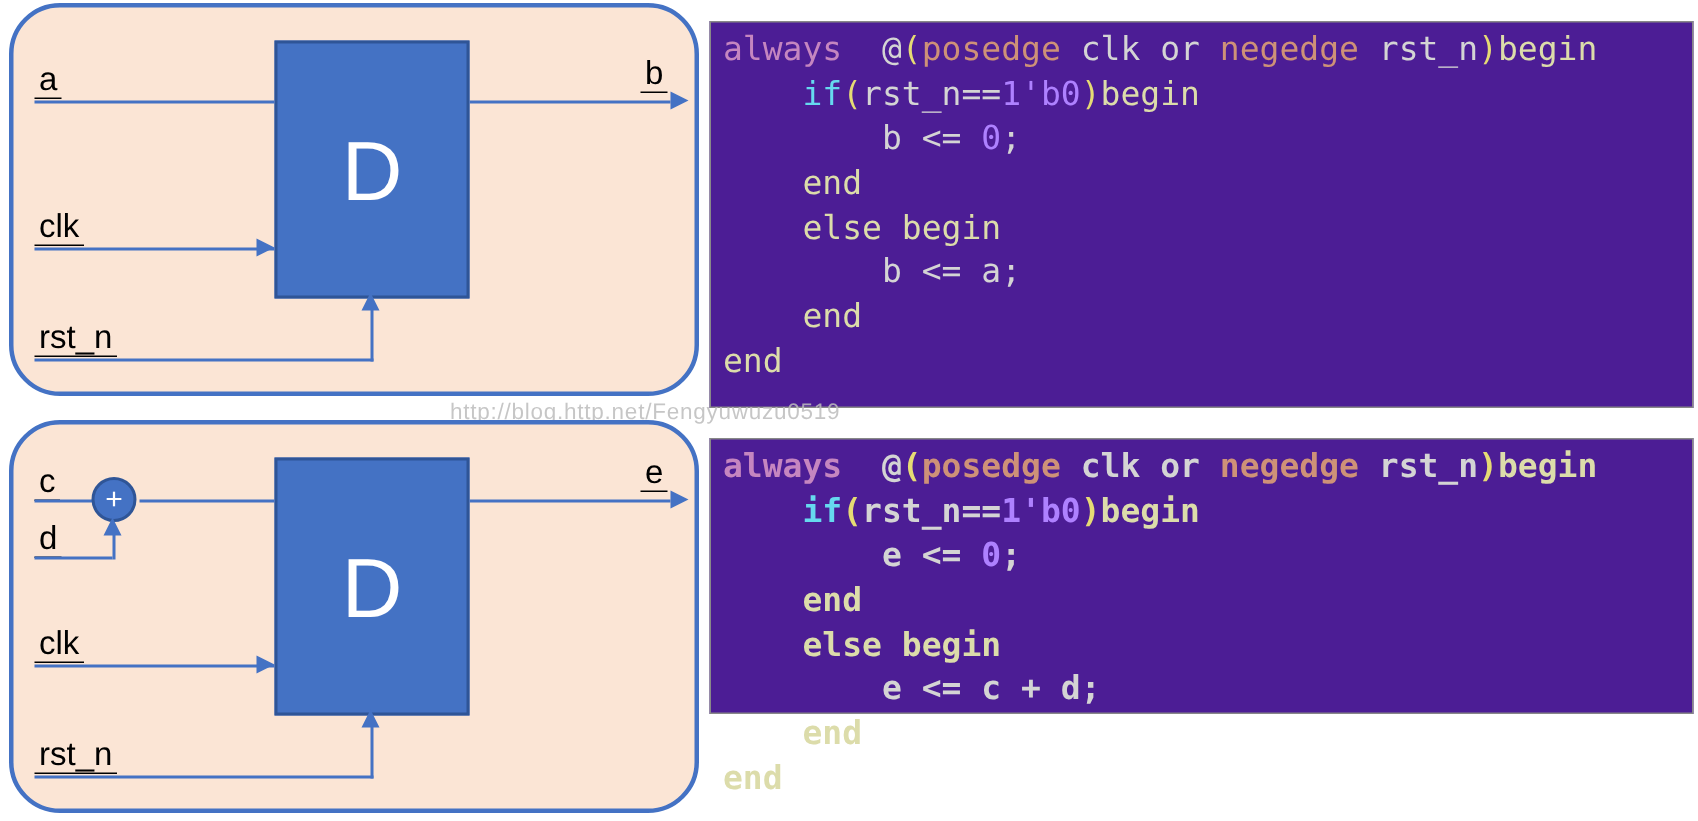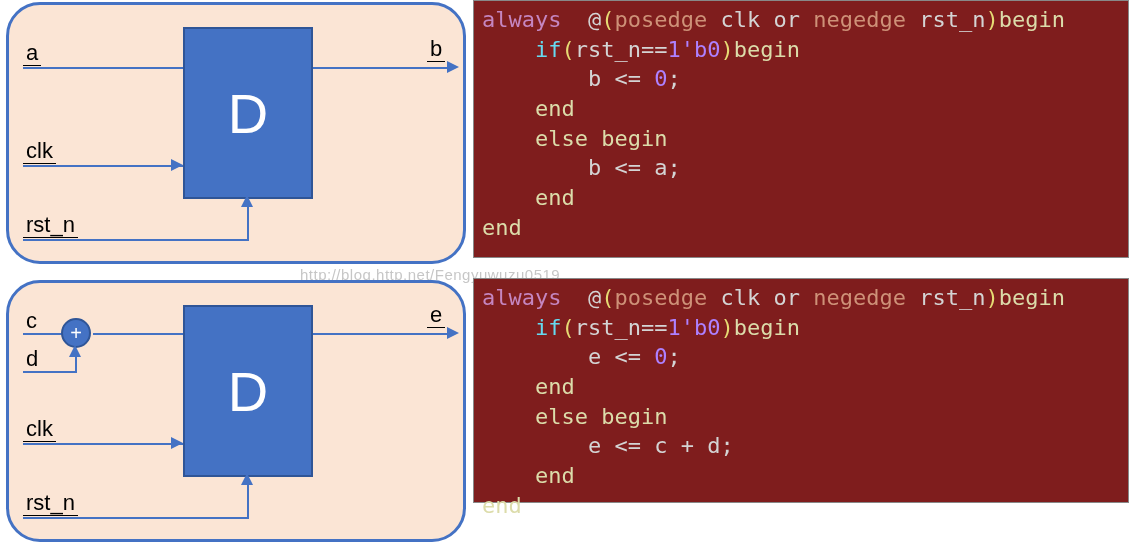--- a/index.html
+++ b/index.html
@@ -83,23 +83,23 @@
     justify-content: center;
     color: #fff;
     font-size: 20px;
     font-family: Arial;
     line-height: 1;
   }
 
   .code-box {
     position: absolute;
     left: 473px;
-    top: 0;
+    top: 14px;
     width: 656px;
-    background: #7f1d1d;
+    background: #4c1d95;
     border: 1px solid #888;
     padding: 4px 8px 6px 8px;
     font-family: "SimSun", "NSimSun", monospace;
     font-size: 22px;
     line-height: 1.35;
     white-space: pre;
   }
   .k-always   { color: #c586c0; }
   .k-posedge  { color: #ce9178; }
   .k-negedge  { color: #ce9178; }
@@ -192,21 +192,21 @@
     <span class="sig-label" style="left:14px; top:134px;">clk</span>
     <div class="arrow-line" style="left:14px; top:160px; width:160px; height:2px;"></div>
     <div class="arrow-head-right" style="left:162px; top:154px;"></div>
 
     <span class="sig-label" style="left:14px; top:208px;">rst_n</span>
     <div class="arrow-line" style="left:14px; top:234px; width:226px; height:2px;"></div>
     <div class="arrow-line" style="left:238px; top:200px; width:2px; height:36px;"></div>
     <div class="arrow-head-up" style="left:232px; top:190px;"></div>
   </div>
 
-  <div class="code-box" style="height:225px;"><span class="k-always">always</span>  <span class="op">@</span><span class="paren">(</span><span class="k-posedge">posedge</span> <span class="id">clk</span> <span class="k-or">or</span> <span class="k-negedge">negedge</span> <span class="id">rst_n</span><span class="paren">)</span><span class="k-begin">begin</span>
+  <div class="code-box" style="height:184px;font-weight:bold;"><span class="k-always">always</span>  <span class="op">@</span><span class="paren">(</span><span class="k-posedge">posedge</span> <span class="id">clk</span> <span class="k-or">or</span> <span class="k-negedge">negedge</span> <span class="id">rst_n</span><span class="paren">)</span><span class="k-begin">begin</span>
     <span class="k-if">if</span><span class="paren">(</span><span class="id">rst_n</span><span class="op">==</span><span class="num">1'b0</span><span class="paren">)</span><span class="k-begin">begin</span>
         <span class="id">e &lt;= </span><span class="num">0</span><span class="op">;</span>
     <span class="k-end">end</span>
     <span class="k-else">else</span> <span class="k-begin">begin</span>
         <span class="id">e &lt;= c + d;</span>
     <span class="k-end">end</span>
 <span class="k-end">end</span></div>
 </div>
 
 </body></html>

